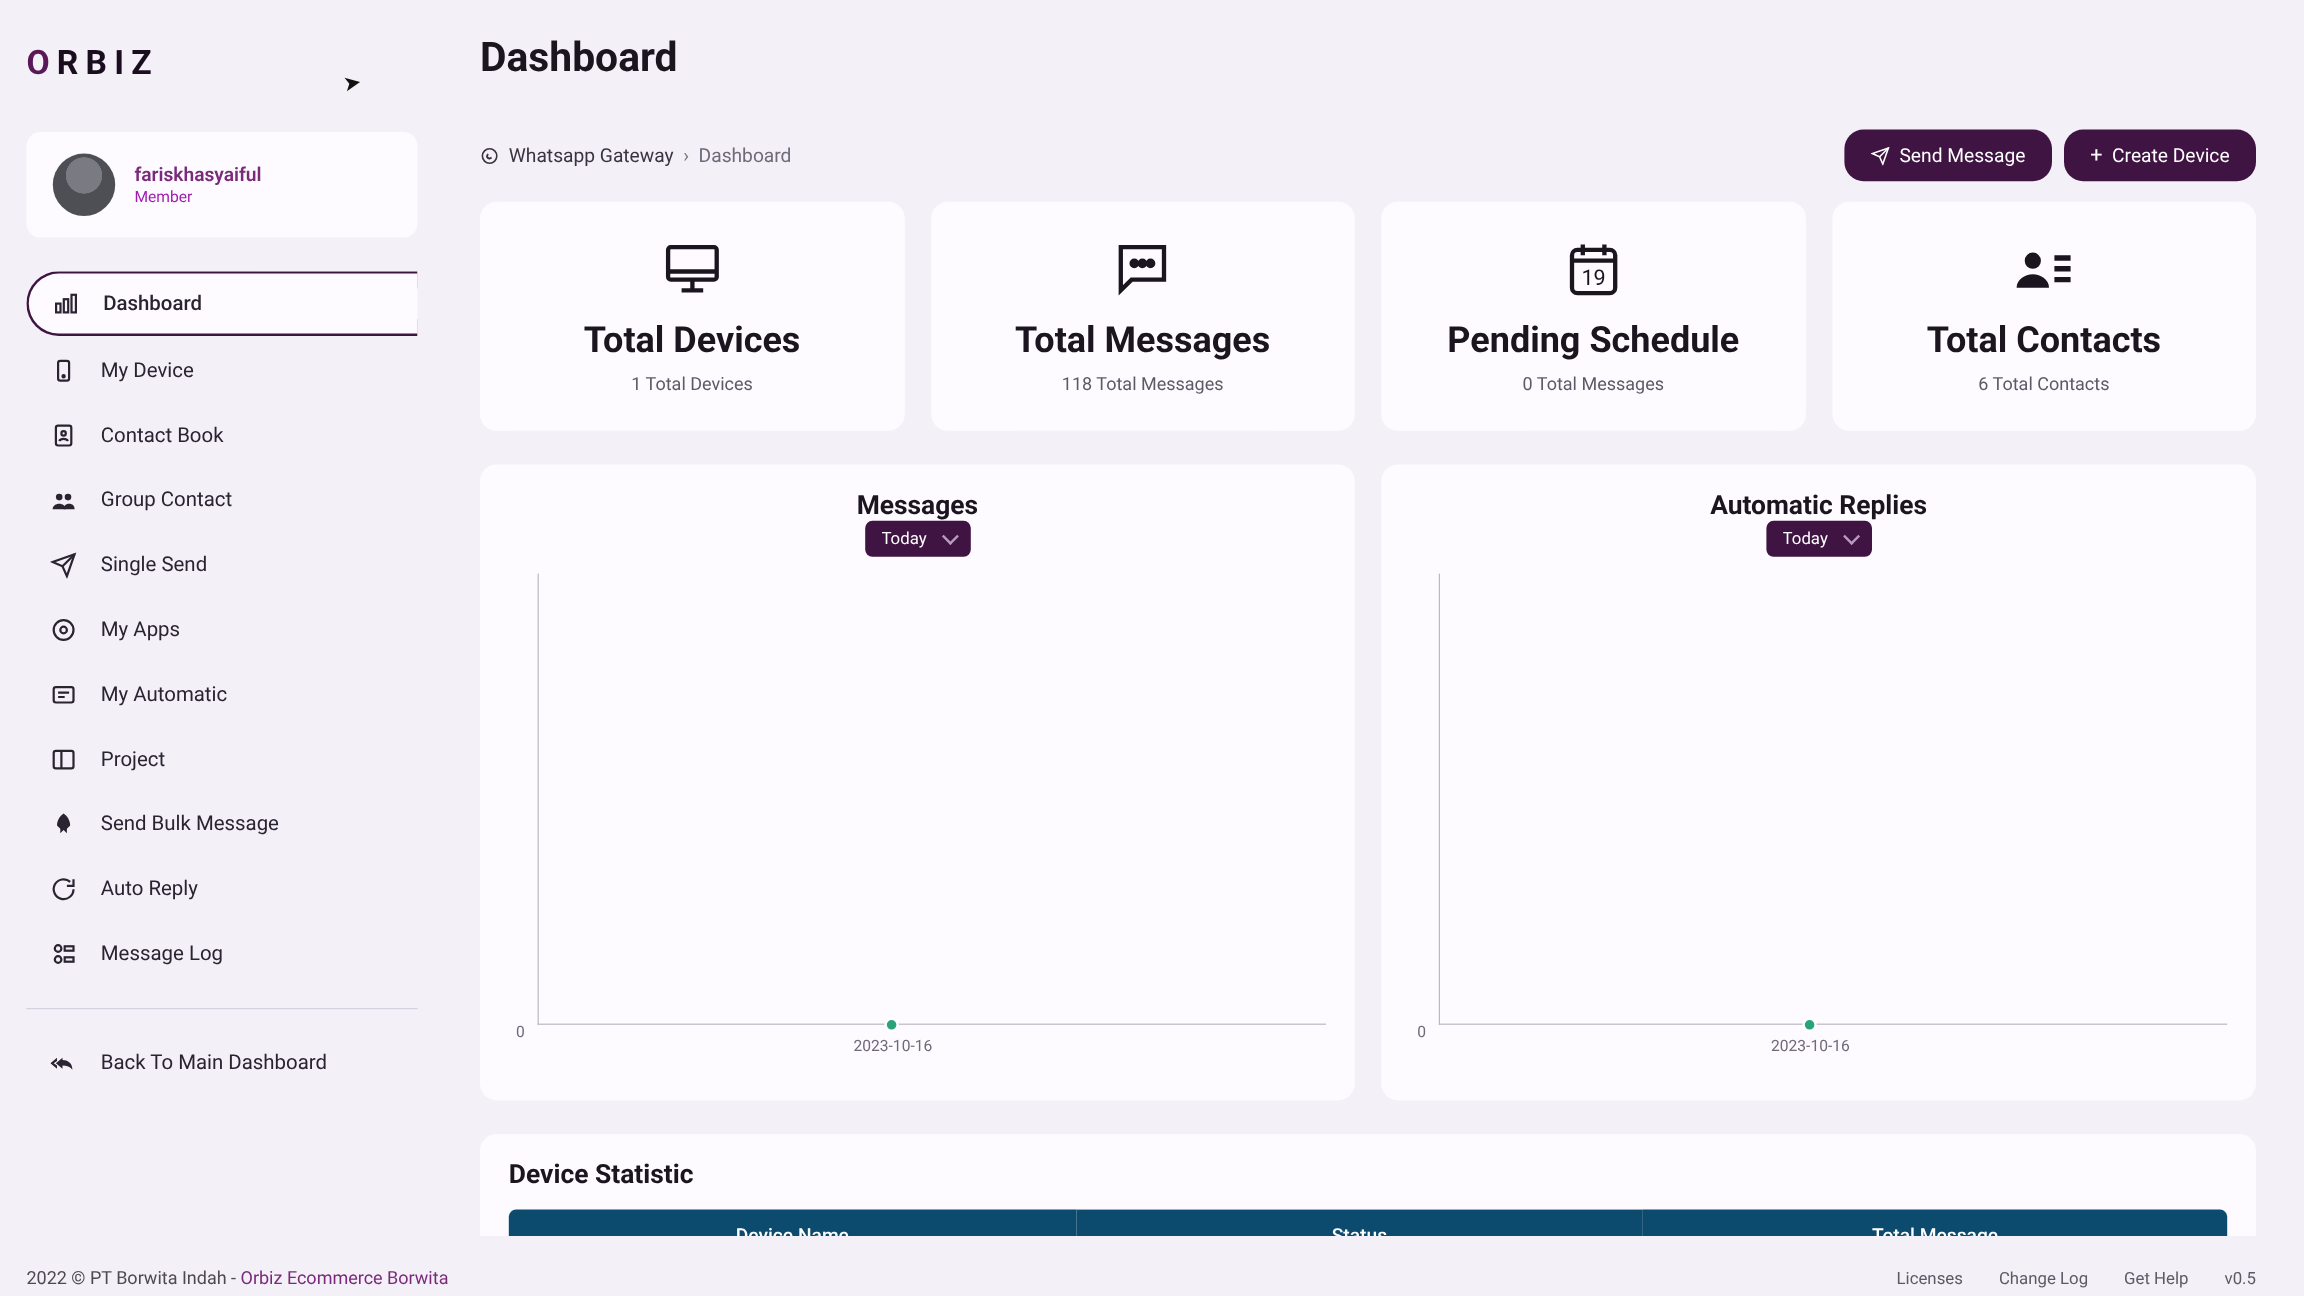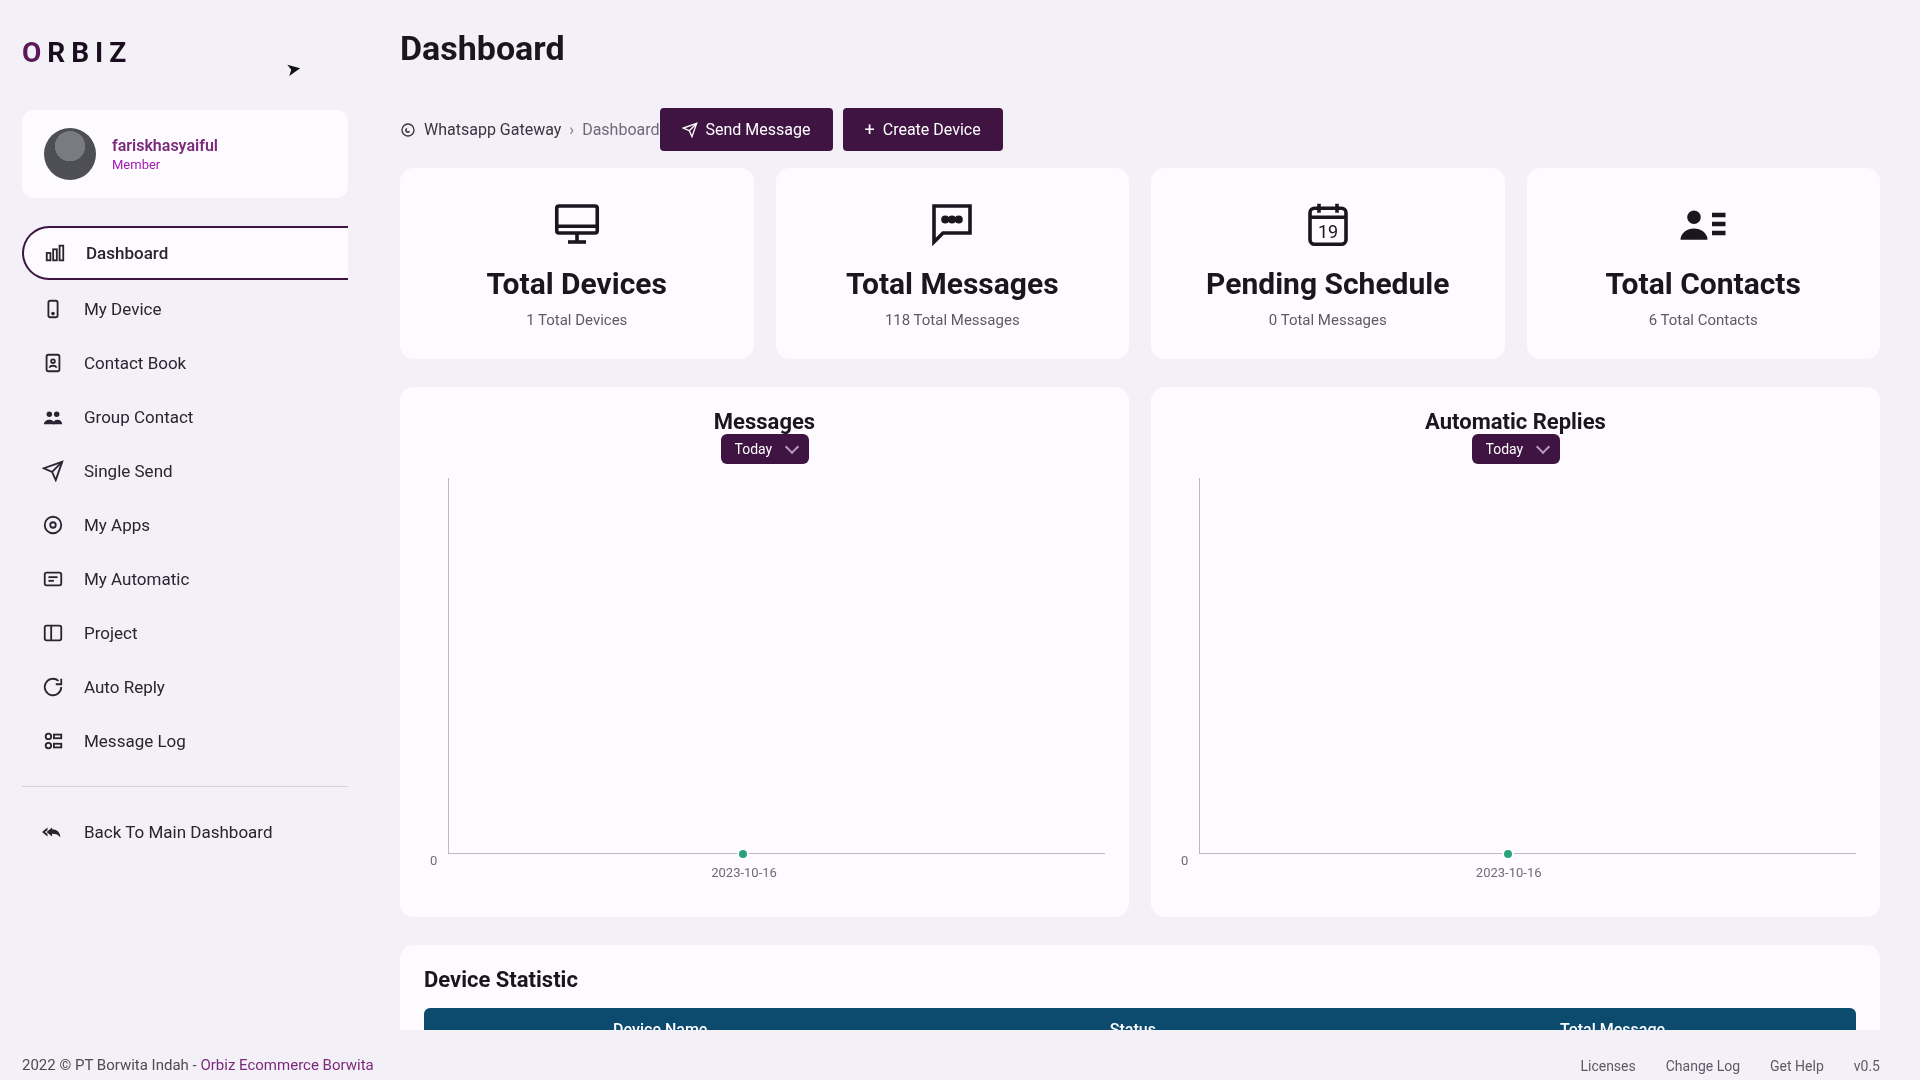--- a/index.html
+++ b/index.html
@@ -17,26 +17,26 @@
   .user-meta .role { color: #a21caf; font-size: 13px; margin-top: 2px; }
 
   .nav { display: flex; flex-direction: column; gap: 4px; }
   .nav a { display: flex; align-items: center; gap: 20px; padding: 14px 20px; border-radius: 999px 0 0 999px; color: #2a2432; text-decoration: none; font-size: 17px; cursor: pointer; }
   .nav a.active { background: #fdfbff; border: 2px solid #3f1342; border-right: none; position: relative; font-weight: 500; }
   .nav .icon { width: 22px; height: 22px; display: inline-flex; align-items: center; justify-content: center; color: #2a2432; }
   .nav-divider { height: 1px; background: #d6d1de; margin: 16px 0; }
 
   
   .page-title { position: absolute; left: 400px; top: 28px; font-size: 34px; font-weight: 700; color: #1b1520; }
-  .topbar { position: absolute; left: 400px; right: 40px; top: 108px; display: flex; align-items: center; }
+  .topbar { position: absolute; left: 400px; right: 40px; top: 108px; display: flex; align-items: center; justify-content: space-between; }
   .breadcrumb { color: #3a3442; font-size: 16px; display: flex; align-items: center; gap: 8px; }
   .breadcrumb .sep { color: #7d7787; }
   .breadcrumb .current { color: #6f6979; }
   .top-actions { display: flex; gap: 10px; }
-  .btn { background: #3f1342; color: #fff; border: none; border-radius: 4px; padding: 12px 22px; font-size: 16px; cursor: pointer; display: inline-flex; align-items: center; gap: 8px; }
+  .btn { background: #3f1342; color: #fff; border: none; border-radius: 16px; padding: 12px 22px; font-size: 16px; cursor: pointer; display: inline-flex; align-items: center; gap: 8px; }
   .btn .plus { font-size: 18px; line-height: 1; }
 
   
   .main { position: absolute; left: 400px; right: 40px; top: 168px; bottom: 50px; overflow: hidden; }
 
   .stat-row { display: grid; grid-template-columns: repeat(4, 1fr); gap: 22px; }
   .stat-card { background: #fdfbff; border-radius: 14px; padding: 28px 20px 30px 20px; text-align: center; }
   .stat-card .stat-icon { height: 56px; display: flex; align-items: center; justify-content: center; margin-bottom: 14px; color: #1b1520; }
   .stat-card h3 { font-size: 30px; font-weight: 700; color: #1b1520; margin-bottom: 10px; }
   .stat-card p { font-size: 15px; color: #5e5966; }
@@ -160,20 +160,28 @@
       <span>My Automatic</span>
     </a>
     <a>
       <span class="icon">
         <svg width="22" height="22" viewBox="0 0 24 24" fill="none" stroke="currentColor" stroke-width="2">
             <rect x="3" y="4" width="18" height="16" rx="2"></rect>
             <line x1="10" y1="4" x2="10" y2="20"></line>
           </svg>
       </span>
       <span>Project</span>
+    </a>
+    <a>
+      <span class="icon">
+        <svg width="22" height="22" viewBox="0 0 24 24" fill="currentColor">
+            <path d="M12 2c3 2 6 6 6 11l-3 3v4l-3-3-3 3v-4l-3-3c0-5 3-9 6-11z"></path>
+          </svg>
+      </span>
+      <span>Send Bulk Message</span>
     </a>
     <a>
       <span class="icon">
         <svg width="22" height="22" viewBox="0 0 24 24" fill="none" stroke="currentColor" stroke-width="2">
             <path d="M21 12a9 9 0 1 1-3-6.7"></path>
             <polyline points="21 3 21 9 15 9"></polyline>
           </svg>
       </span>
       <span>Auto Reply</span>
     </a>

